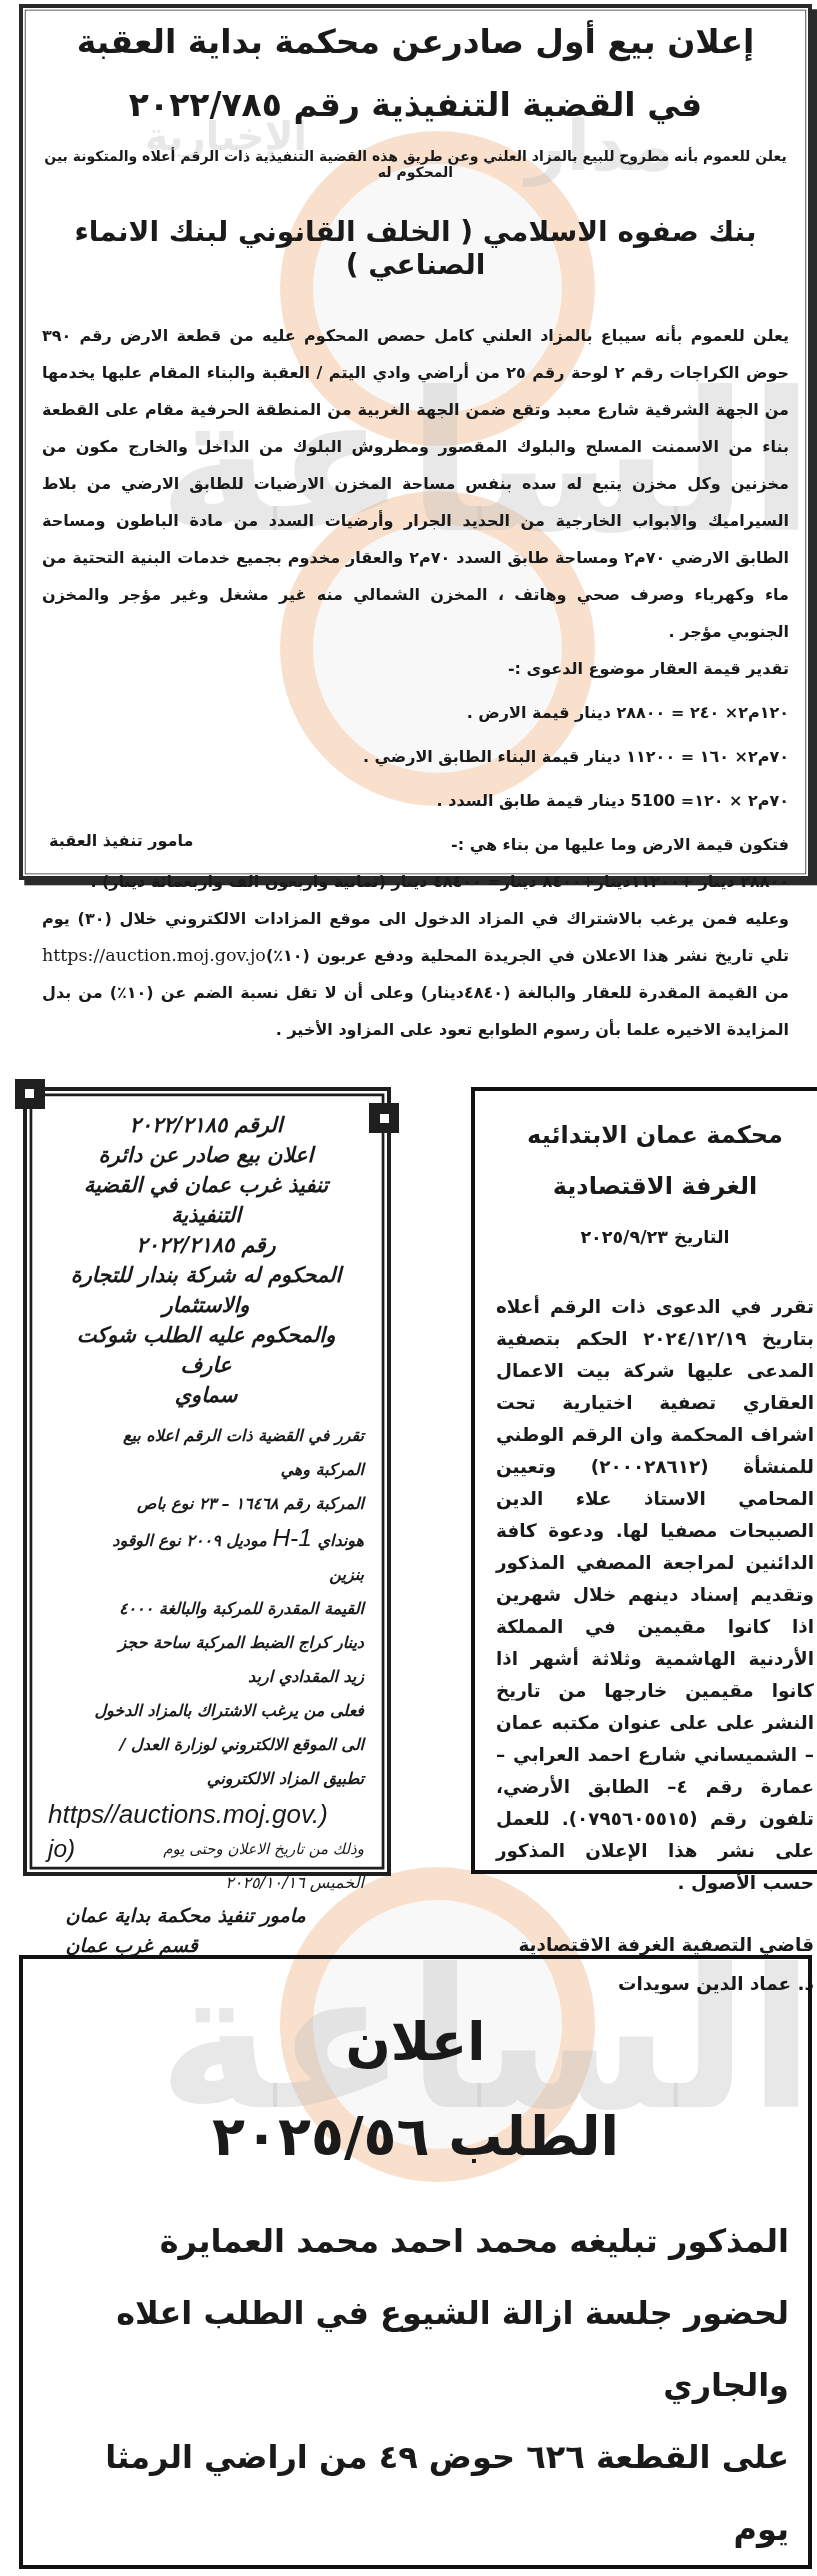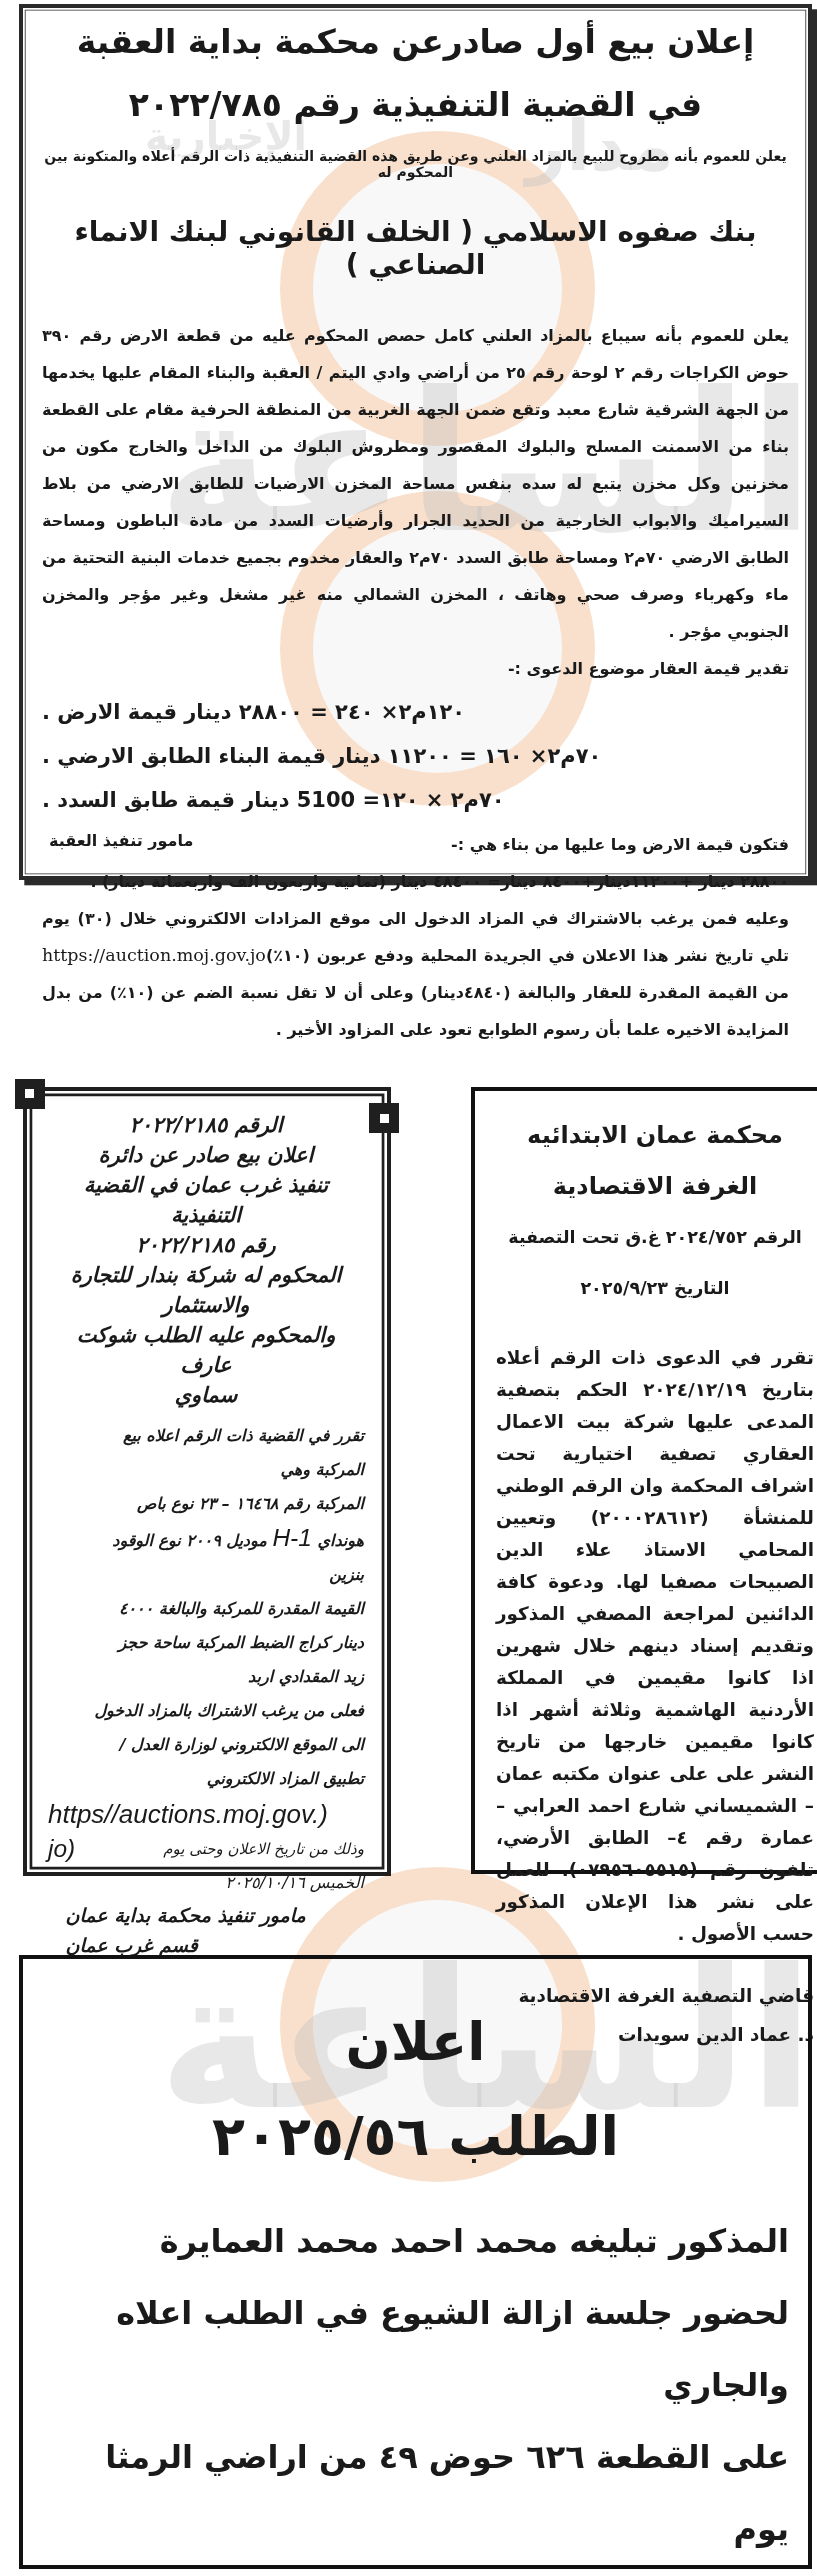--- a/index.html
+++ b/index.html
@@ -25,21 +25,21 @@
       left: 19px; top: 4.4px; width: 793px; height: 876px;
       border: 4.4px solid #2a2a2a;
       box-shadow: 5.3px 5.3px 0 #2a2a2a, inset 0 0 0 1.8px #fff, inset 0 0 0 2.6px #2a2a2a;
       padding: 8.8px 19px;
     }
     #n1 .h1 { font-size: 33px; font-weight: bold; text-align: center; margin: 5.3px 0 23px 0; line-height: 1.2; }
     #n1 .h2 { font-size: 33px; font-weight: bold; text-align: center; margin: 0 0 23px 0; line-height: 1.2; }
     #n1 .intro { font-size: 14px; font-weight: bold; text-align: center; margin: 0 0 35px 0; }
     #n1 .party { font-size: 28px; font-weight: bold; text-align: center; margin: 0 0 35px 0; line-height: 1.2; }
     #n1 .body { font-size: 16px; font-weight: bold; text-align: justify; line-height: 37px; margin: 0; }
-    #n1 .line-c { font-size: 21px; font-weight: bold; text-align: left; line-height: 37px; margin: 7px 0; }
+    #n1 .line-c { font-size: 16px; font-weight: bold; text-align: right; line-height: 37px; margin: 7px 0; }
     #n1 .line-r { font-size: 16px; font-weight: bold; text-align: right; line-height: 37px; margin: 0; }
     #n1 .sig { position: absolute; left: 26px; bottom: 26px; font-size: 16px; font-weight: bold; }
     .url-serif { font-family: "DejaVu Serif", serif; font-weight: normal; font-size: 17.5px; float: left; direction: ltr; }
 
     
     #n2 {
       left: 23px; top: 1087px; width: 368px; height: 789px;
       border: 4.4px solid #1f1f1f;
       box-shadow: inset 0 0 0 2.6px #fff, inset 0 0 0 5.3px #1f1f1f;
       padding: 19px 23px 8.8px 21px;
@@ -144,21 +144,20 @@
     <span class="big-ltr">jo)</span>
   </p>
   <p class="text" style="font-weight:normal;text-align:right;">الخميس ٢٠٢٥/١٠/١٦</p>
   <p class="sign">مامور تنفيذ محكمة بداية عمان</p>
   <p class="sign">قسم غرب عمان</p>
 </section>
 
 <section class="notice" id="n3">
   <p class="t1">محكمة عمان الابتدائيه</p>
   <p class="t1">الغرفة الاقتصادية</p>
-  <p class="t2">الرقم ٢٠٢٤/٧٥٢ غ.ق تحت التصفية</p>
   <p class="t2">التاريخ ٢٠٢٥/٩/٢٣</p>
   <p class="body">تقرر في الدعوى ذات الرقم أعلاه بتاريخ ٢٠٢٤/١٢/١٩ الحكم بتصفية المدعى عليها شركة بيت الاعمال العقاري تصفية اختيارية تحت اشراف المحكمة وان الرقم الوطني للمنشأة (٢٠٠٠٢٨٦١٢) وتعيين المحامي الاستاذ علاء الدين الصبيحات مصفيا لها. ودعوة كافة الدائنين لمراجعة المصفي المذكور وتقديم إسناد دينهم خلال شهرين اذا كانوا مقيمين في المملكة الأردنية الهاشمية وثلاثة أشهر اذا كانوا مقيمين خارجها من تاريخ النشر على على عنوان مكتبه عمان – الشميساني شارع احمد العرابي –عمارة رقم ٤– الطابق الأرضي، تلفون رقم (٠٧٩٥٦٠٥٥١٥). للعمل على نشر هذا الإعلان المذكور حسب الأصول .</p>
   <div style="height:26px;"></div>
   <p class="sig">قاضي التصفية الغرفة الاقتصادية</p>
   <p class="sig">د. عماد الدين سويدات</p>
 </section>
 
 <section class="notice" id="n4">
   <h1 class="h1">اعلان</h1>
   <h2 class="h2">الطلب ٢٠٢٥/٥٦</h2>

